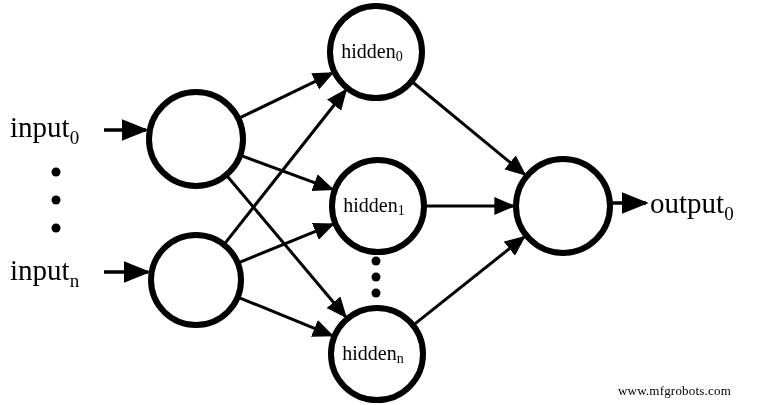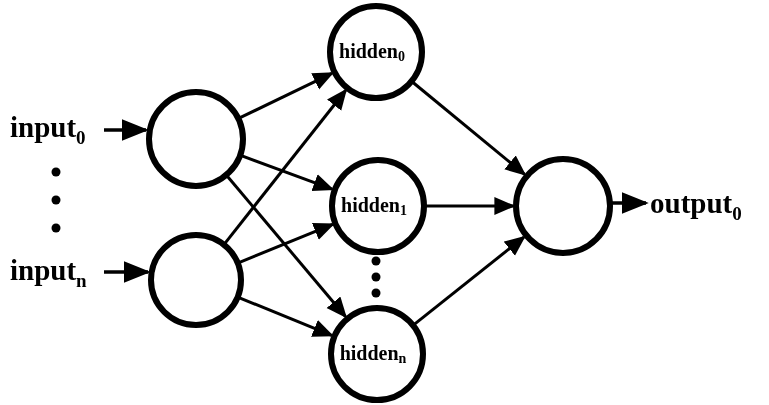--- a/index.html
+++ b/index.html
@@ -7,21 +7,20 @@
     padding: 0;
     background: #ffffff;
   }
   #canvas {
     position: relative;
     width: 741px;
     height: 405px;
     background: #ffffff;
     overflow: hidden;
     font-family: "Liberation Serif", "DejaVu Serif", serif;
-    font-weight: bold;
   }
   #net-svg {
     position: absolute;
     left: 0;
     top: 0;
     width: 769px;
     height: 405px;
   }
   .node-label {
     font-family: "Liberation Serif", "DejaVu Serif", serif;
@@ -110,14 +109,15 @@
         <circle cx="376" cy="293" r="4.5" fill="#000000"></circle>
       </g>
 
     <g id="io-labels-group">
         <text class="io-label" x="10" y="137" font-size="29"><tspan>input</tspan><tspan font-size="19" dy="7">0</tspan></text>
         <text class="io-label" x="10" y="280" font-size="29"><tspan>input</tspan><tspan font-size="19" dy="7">n</tspan></text>
         <text class="io-label" x="650" y="213" font-size="29"><tspan>output</tspan><tspan font-size="19" dy="7">0</tspan></text>
       </g>
   </svg>
 
+  <div class="watermark">www.mfgrobots.com</div>
 
 </div>
 
 </body></html>

